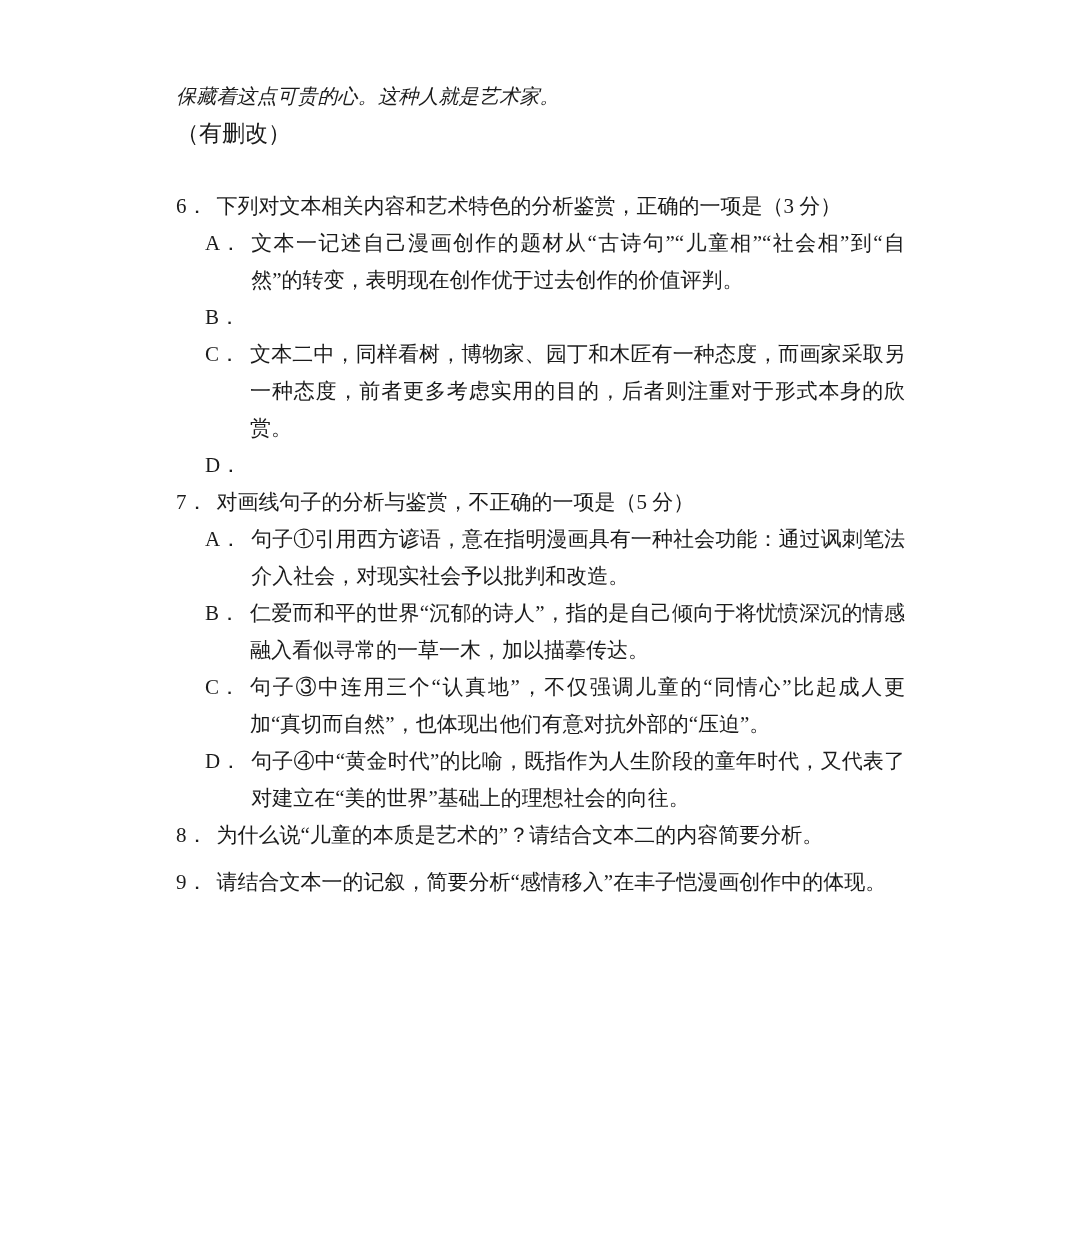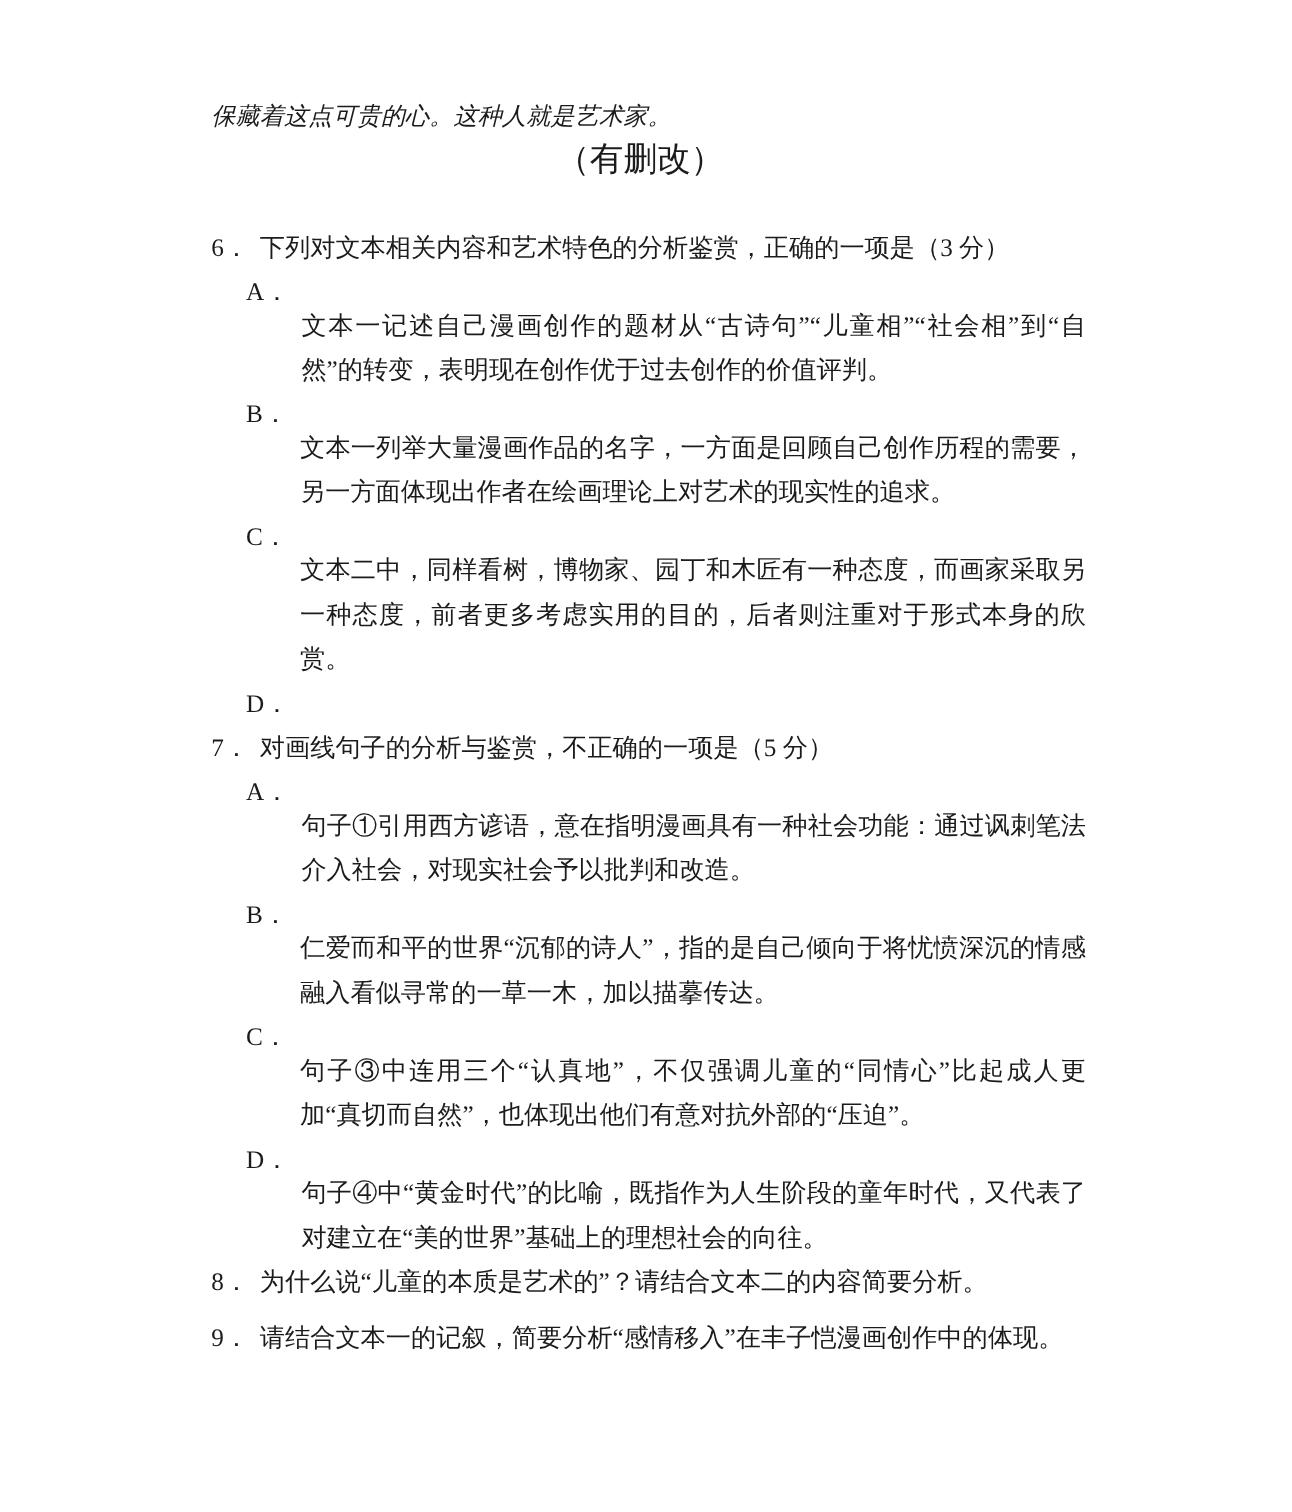--- a/index.html
+++ b/index.html
@@ -29,44 +29,44 @@
   }
   .passage p.indent { text-indent: 2em; }
   .underlined {
     text-decoration: underline;
     text-decoration-thickness: 1.3px;
     text-underline-offset: 6px;
   }
   .attribution {
     font-style: normal;
     font-family: "Liberation Serif", "DejaVu Serif", serif;
-    font-size: 28px;
+    font-size: 23px;
     line-height: 37px;
-    text-align: center;
+    text-align: left;
     padding-right: 14px;
   }
 
   
   .questions {
     margin-top: 36px;
     font-size: 21px;
     line-height: 37px;
   }
   .question { margin-top: 0; }
   .question.extra-gap { margin-top: 10px; }
   .q-row { display: flex; align-items: flex-start; }
   .q-num { flex: none; padding-right: 9px; white-space: nowrap; }
   .q-stem { flex: 1; text-align: justify; }
   .opt {
     display: flex;
     align-items: flex-start;
     padding-left: 29px;
   }
   .opt-label { flex: none; padding-right: 10px; white-space: nowrap; }
-  .opt-text { flex: 1; text-align: justify; margin-top: 28px; }
+  .opt-text { flex: 1; text-align: justify; }
 </style>
 </head>
 <body>
 
 <div class="page">
 
   <div class="passage">
     <p>保藏着这点可贵的心。这种人就是艺术家。</p>
   </div>
   <div class="attribution">（有删改）</div>
@@ -77,21 +77,20 @@
       <div class="q-row">
         <span class="q-num">6．</span>
         <span class="q-stem">下列对文本相关内容和艺术特色的分析鉴赏，正确的一项是（3 分）</span>
       </div>
       <div class="opt">
         <span class="opt-label">A．</span>
         <span class="opt-text">文本一记述自己漫画创作的题材从“古诗句”“儿童相”“社会相”到“自然”的转变，表明现在创作优于过去创作的价值评判。</span>
       </div>
       <div class="opt">
         <span class="opt-label">B．</span>
-        <span class="opt-text">文本一列举大量漫画作品的名字，一方面是回顾自己创作历程的需要，另一方面体现出作者在绘画理论上对艺术的现实性的追求。</span>
       </div>
       <div class="opt">
         <span class="opt-label">C．</span>
         <span class="opt-text">文本二中，同样看树，博物家、园丁和木匠有一种态度，而画家采取另一种态度，前者更多考虑实用的目的，后者则注重对于形式本身的欣赏。</span>
       </div>
       <div class="opt">
         <span class="opt-label">D．</span>
       </div>
     </div>
 

